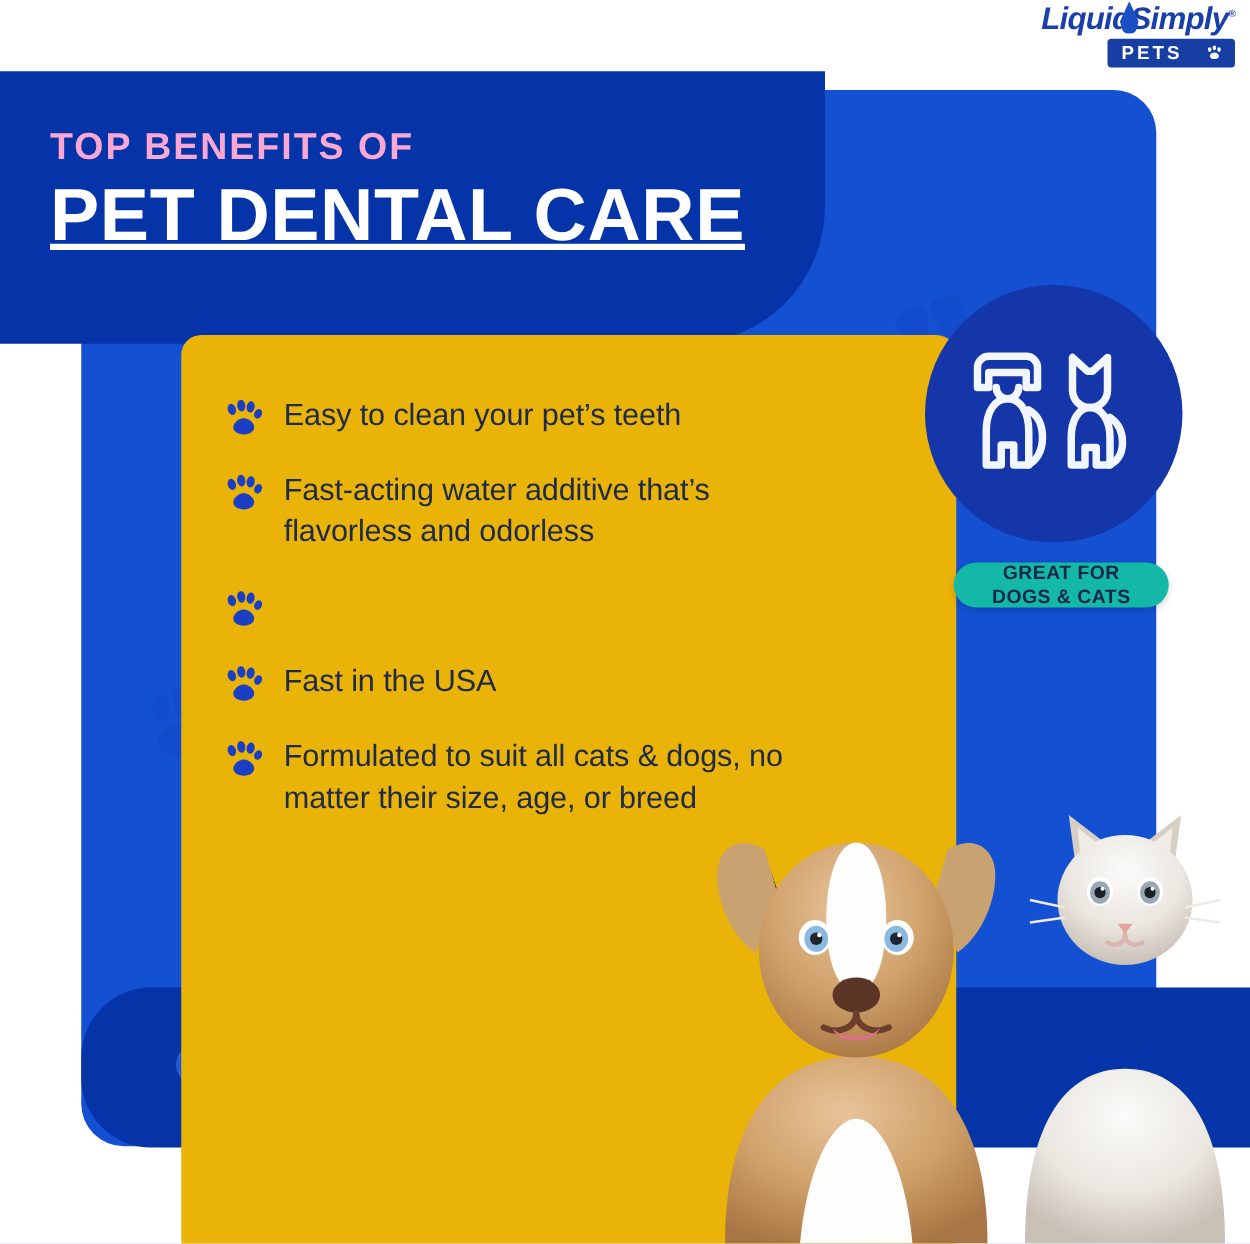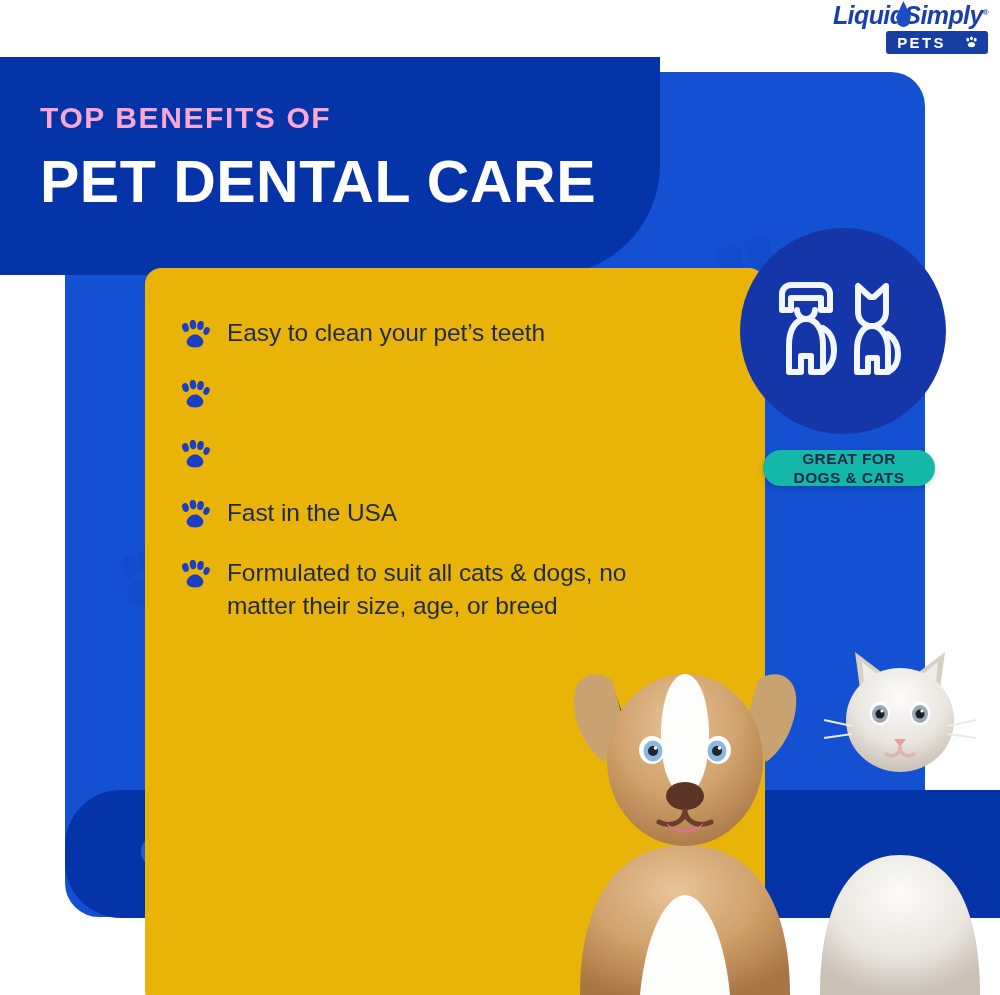--- a/index.html
+++ b/index.html
@@ -34,21 +34,21 @@
     background:#0533A8; border-radius:0 0 110px 0;
     z-index:6;
   }
   .head-inner{ position:absolute; left:80px; top:44px; width:580px; }
   .kicker{
     color:#f9a8d4; font-size:30px; font-weight:bold; letter-spacing:1.6px;
     line-height:1.1;
   }
   .headline{
     color:#fff; font-size:59px; font-weight:bold; letter-spacing:.5px;
-    line-height:1.05; margin-top:18px; white-space:nowrap;
+    line-height:1.05; margin-top:8px; white-space:nowrap;text-decoration:underline;
   }
 
   
   .logo{ position:absolute; right:12px; top:3px; width:176px; z-index:20; text-align:right; }
   .logo-word{
     font-size:25px; font-weight:bold; color:#1a3faa; letter-spacing:-.6px;
     line-height:1; position:relative; display:inline-block; font-style:italic;
   }
   .logo-drop{
     position:absolute; left:63px; top:-2px; width:15px; height:26px;
@@ -177,20 +177,21 @@
       </div>
 
       <div class="b-row">
         <svg class="b-paw" viewBox="0 0 64 60">
           <ellipse cx="13" cy="15" rx="6.5" ry="9" fill="#1B3FC4" transform="rotate(-18 13 15)"></ellipse>
           <ellipse cx="28" cy="9" rx="6.5" ry="9.5" fill="#1B3FC4" transform="rotate(-6 28 9)"></ellipse>
           <ellipse cx="43" cy="11" rx="6.5" ry="9" fill="#1B3FC4" transform="rotate(10 43 11)"></ellipse>
           <ellipse cx="55" cy="22" rx="6" ry="8" fill="#1B3FC4" transform="rotate(24 55 22)"></ellipse>
           <path d="M32 55c-12 0-19-7-16-15 3-7 10-11 16-11s13 4 16 11c3 8-4 15-16 15z" fill="#1B3FC4"></path>
         </svg>
+        <div class="b-text">Fast-acting water additive that’s flavorless and odorless</div>
       </div>
 
 
       <div class="b-row">
         <svg class="b-paw" viewBox="0 0 64 60">
           <ellipse cx="13" cy="15" rx="6.5" ry="9" fill="#1B3FC4" transform="rotate(-18 13 15)"></ellipse>
           <ellipse cx="28" cy="9" rx="6.5" ry="9.5" fill="#1B3FC4" transform="rotate(-6 28 9)"></ellipse>
           <ellipse cx="43" cy="11" rx="6.5" ry="9" fill="#1B3FC4" transform="rotate(10 43 11)"></ellipse>
           <ellipse cx="55" cy="22" rx="6" ry="8" fill="#1B3FC4" transform="rotate(24 55 22)"></ellipse>
           <path d="M32 55c-12 0-19-7-16-15 3-7 10-11 16-11s13 4 16 11c3 8-4 15-16 15z" fill="#1B3FC4"></path>

